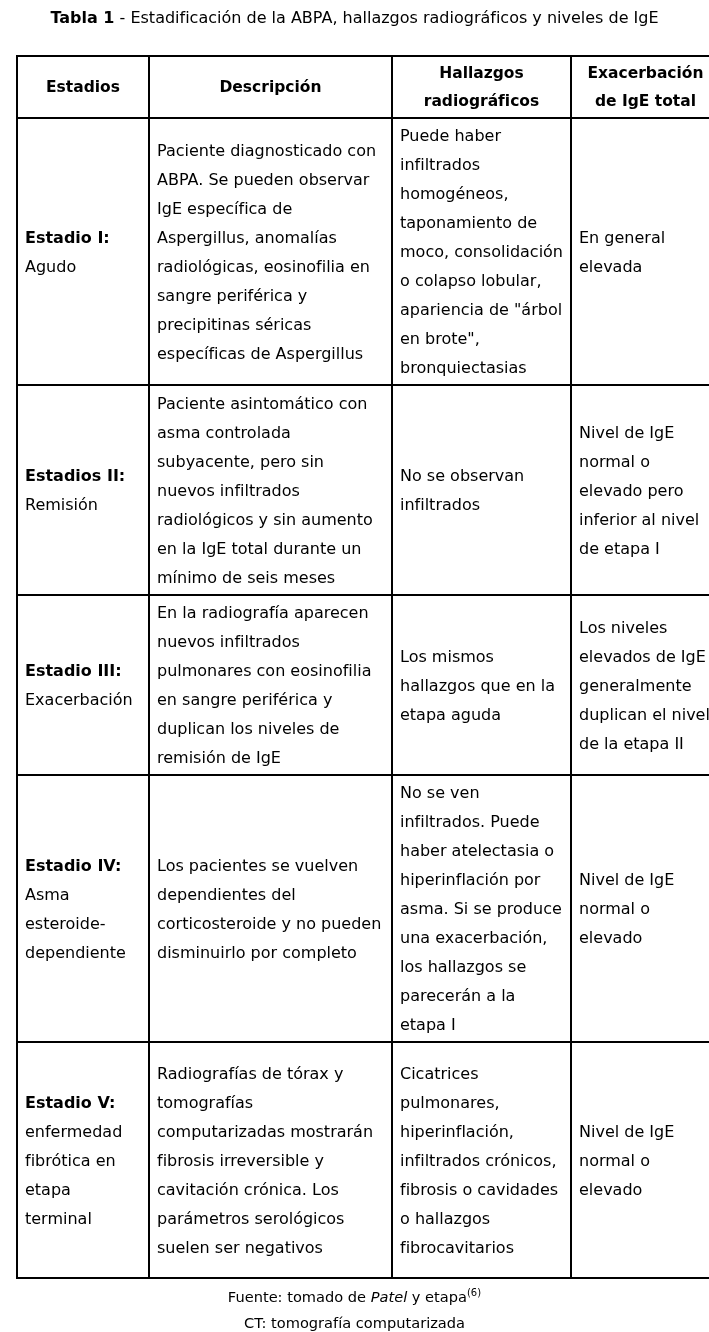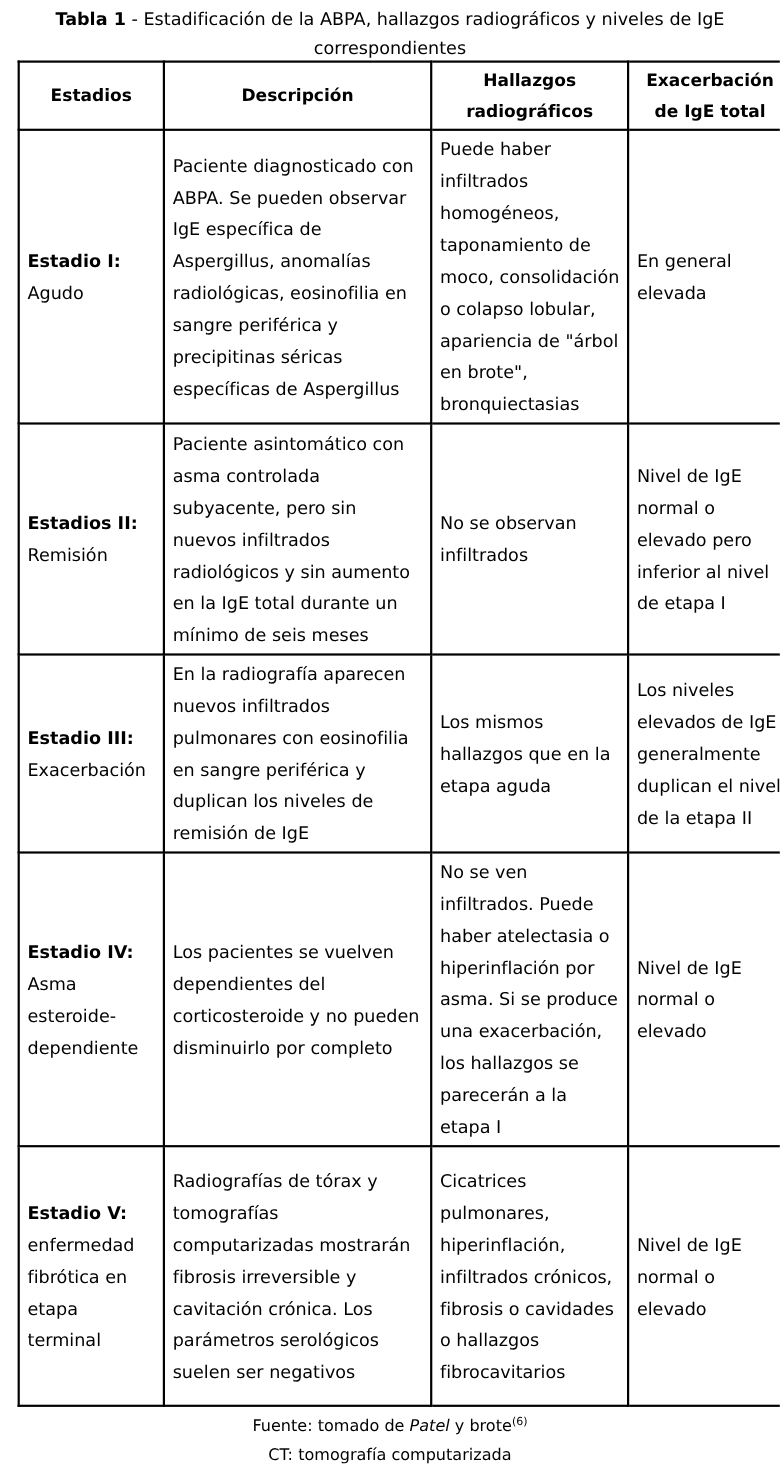--- a/index.html
+++ b/index.html
@@ -66,21 +66,20 @@
     line-height: 0;
   }
 </style>
 </head>
 <body>
 
 <div class="page">
 
   <div class="title-block">
     <div><span class="title-bold">Tabla 1</span><span> - Estadificación de la ABPA, hallazgos radiográficos y niveles de IgE</span></div>
-    <div>correspondientes</div>
   </div>
 
   <table class="stage-table">
     <colgroup>
       <col style="width:132px">
       <col style="width:243px">
       <col style="width:179px">
       <col style="width:149px">
     </colgroup>
     <thead>
@@ -134,17 +133,17 @@
           <div>enfermedad fibrótica en etapa terminal</div>
         </td>
         <td>Radiografías de tórax y tomografías computarizadas mostrarán fibrosis irreversible y cavitación crónica. Los parámetros serológicos suelen ser negativos</td>
         <td>Cicatrices pulmonares, hiperinflación, infiltrados crónicos, fibrosis o cavidades o hallazgos fibrocavitarios</td>
         <td>Nivel de IgE normal o elevado</td>
       </tr>
     </tbody>
   </table>
 
   <div class="footer-block">
-    <div><span>Fuente: tomado de </span><span class="src-italic">Patel</span><span> y brote</span><sup>(6)</sup></div>
+    <div><span>Fuente: tomado de </span><span class="src-italic">Patel</span><span> y etapa</span><sup>(6)</sup></div>
     <div>CT: tomografía computarizada</div>
   </div>
 
 </div>
 
 </body></html>

